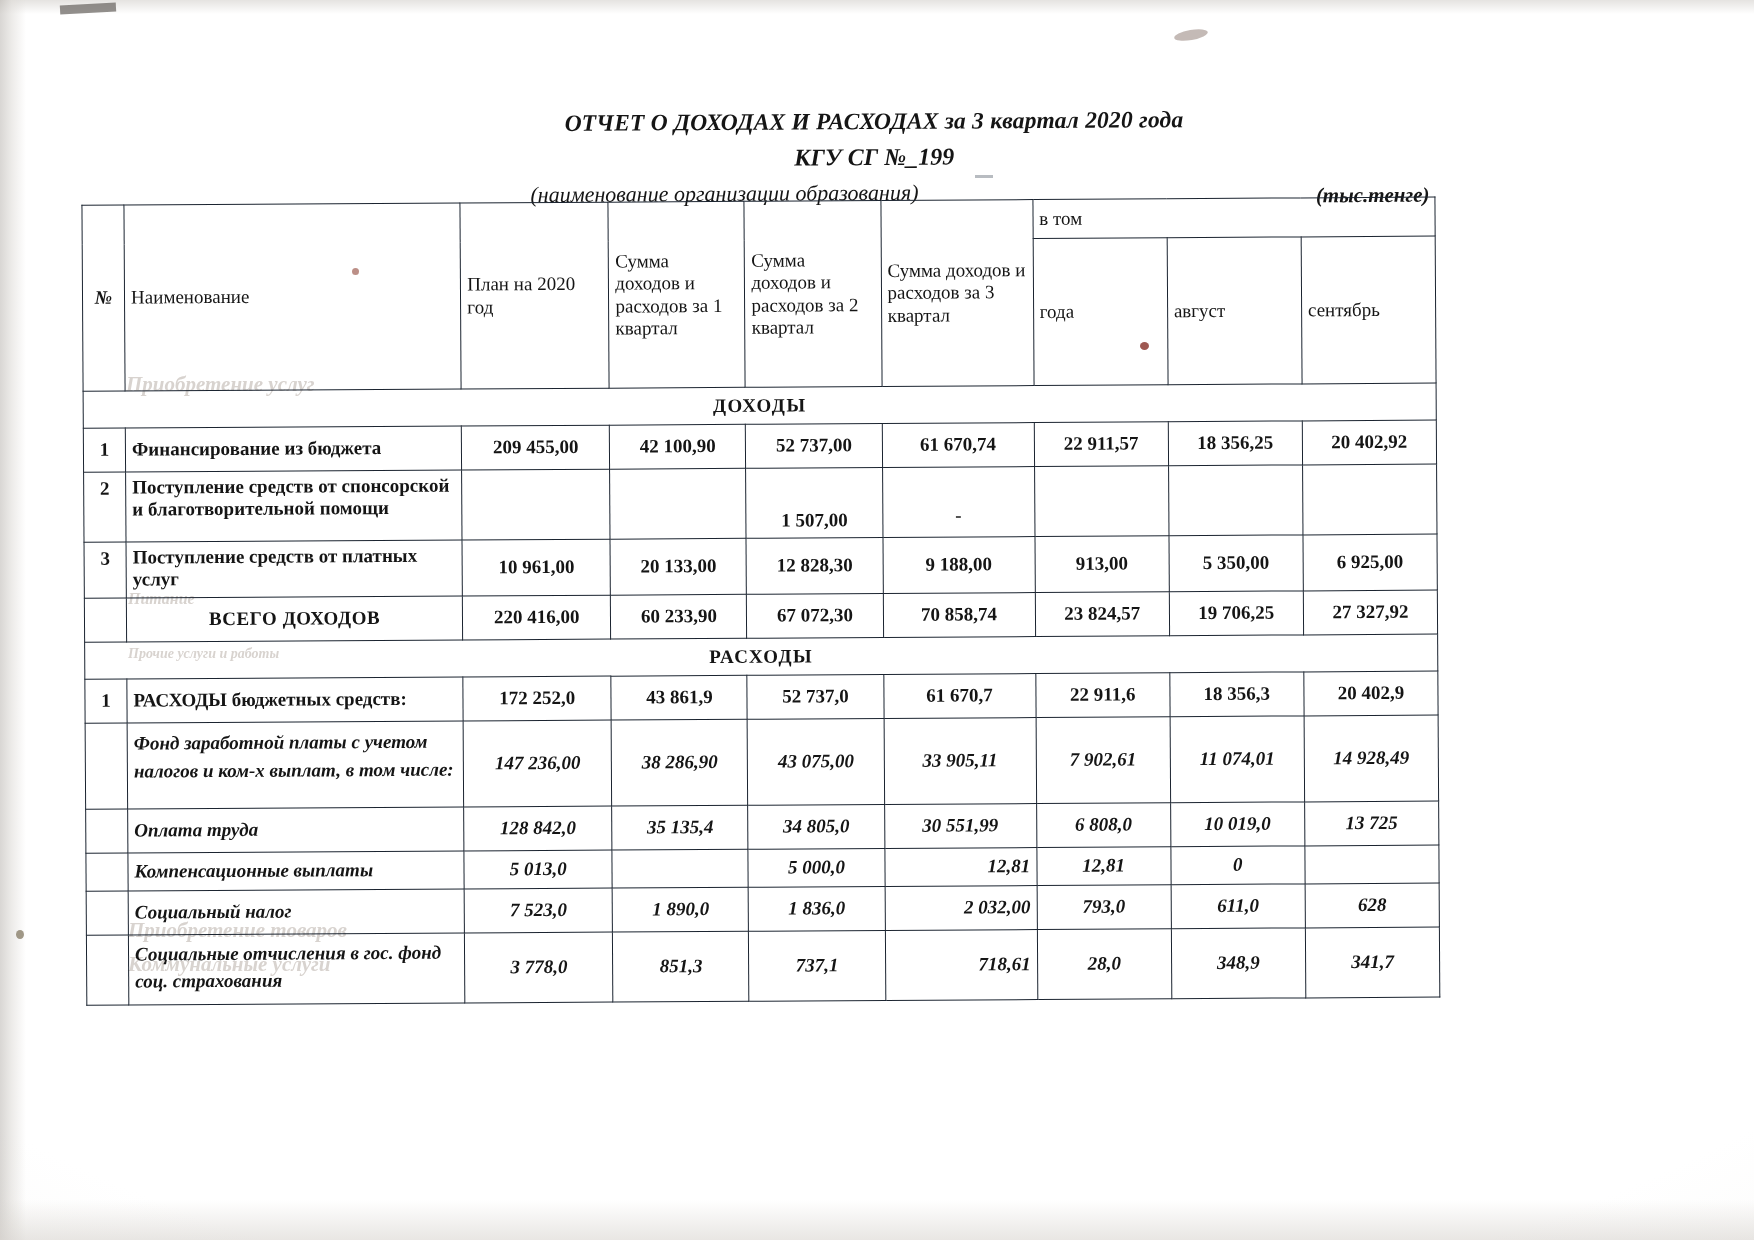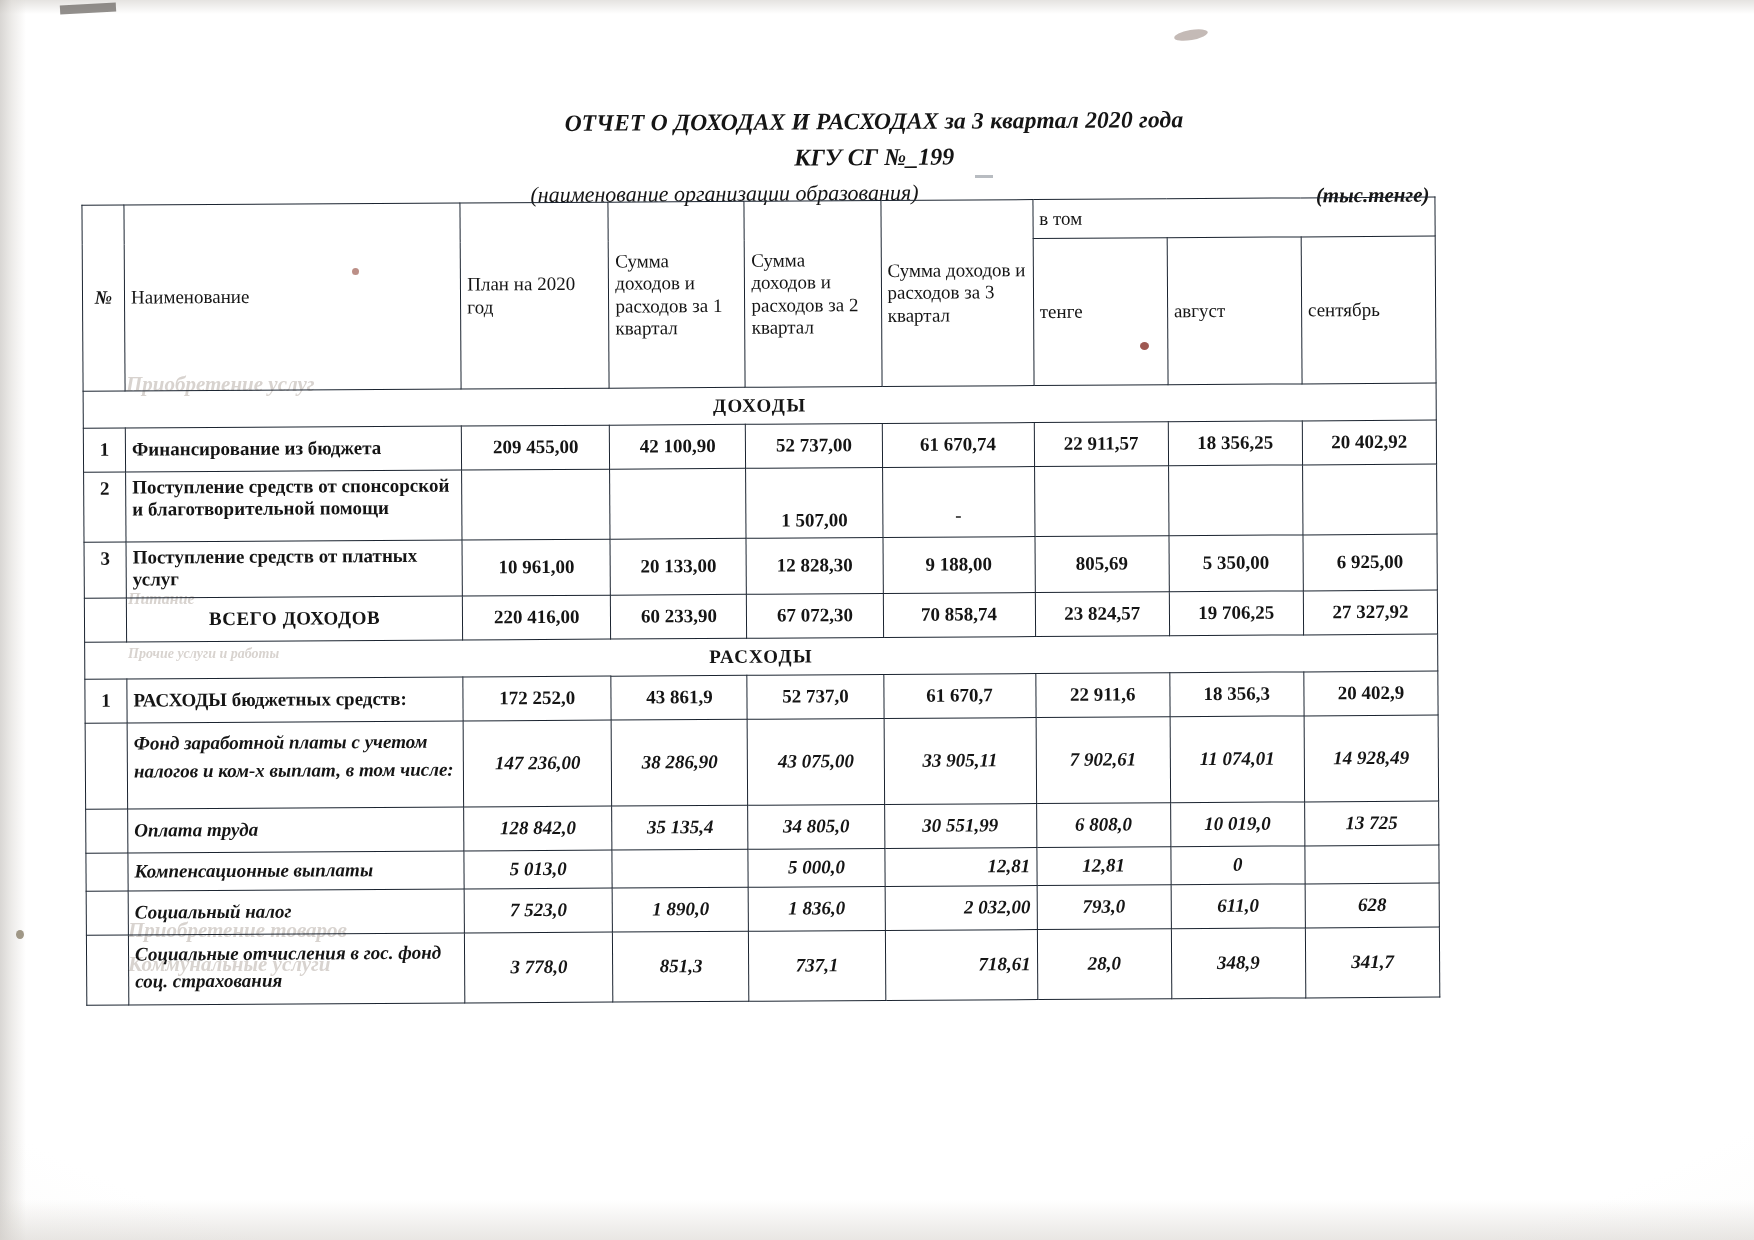--- a/index.html
+++ b/index.html
@@ -244,21 +244,21 @@
       <tr>
         <td rowspan="2" class="numhd">№</td>
         <td rowspan="2" class="hd">Наименование</td>
         <td rowspan="2" class="hd hd-small">План на 2020 год</td>
         <td rowspan="2" class="hd hd-small">Сумма доходов и расходов за 1 квартал</td>
         <td rowspan="2" class="hd hd-small">Сумма доходов и расходов за 2 квартал</td>
         <td rowspan="2" class="hd hd-small">Сумма доходов и расходов за  3 квартал</td>
         <td colspan="3" class="hd hd-vtom" style="height:32px;">в том</td>
       </tr>
       <tr>
-        <td class="hd hd-month" style="height:140px;">тенге</td>
+        <td class="hd hd-month" style="height:140px;">года</td>
         <td class="hd hd-month">август</td>
         <td class="hd hd-month">сентябрь</td>
       </tr>
     </thead>
     <tbody>
 
       <tr class="section-row">
         <td colspan="9">ДОХОДЫ</td>
       </tr>
 
@@ -286,21 +286,21 @@
         <td class="val val-empty"></td>
       </tr>
 
       <tr class="tall-2">
         <td class="idx" style="vertical-align:top; padding-top:5px;">3</td>
         <td class="label" style="vertical-align:top; padding-top:4px;">Поступление средств от платных услуг</td>
         <td class="val">10 961,00</td>
         <td class="val">20 133,00</td>
         <td class="val val-sm">12 828,30</td>
         <td class="val">9 188,00</td>
-        <td class="val">805,69</td>
+        <td class="val">913,00</td>
         <td class="val">5 350,00</td>
         <td class="val">6 925,00</td>
       </tr>
 
       <tr class="tall-1">
         <td class="idx"></td>
         <td class="label-center">ВСЕГО ДОХОДОВ</td>
         <td class="val">220 416,00</td>
         <td class="val">60 233,90</td>
         <td class="val val-sm">67 072,30</td>

